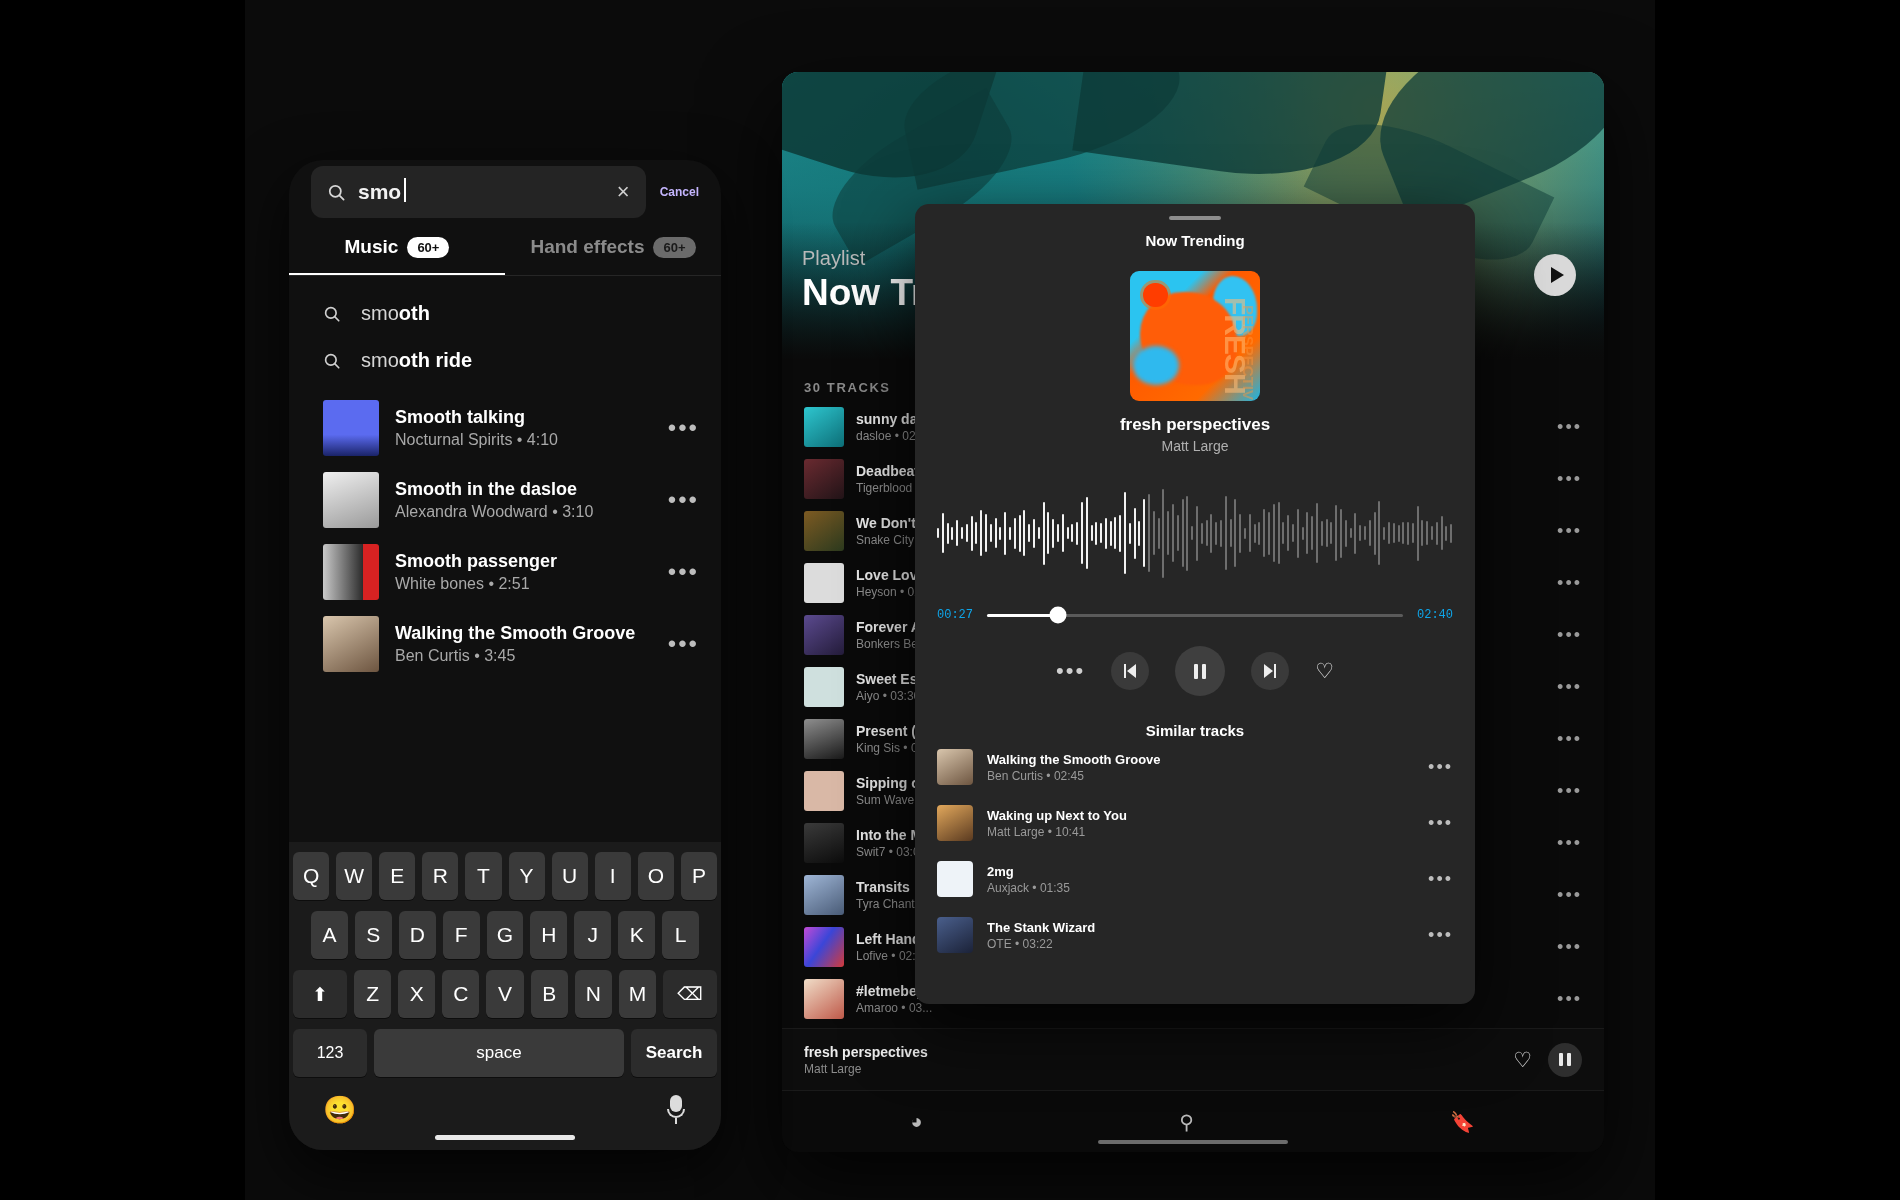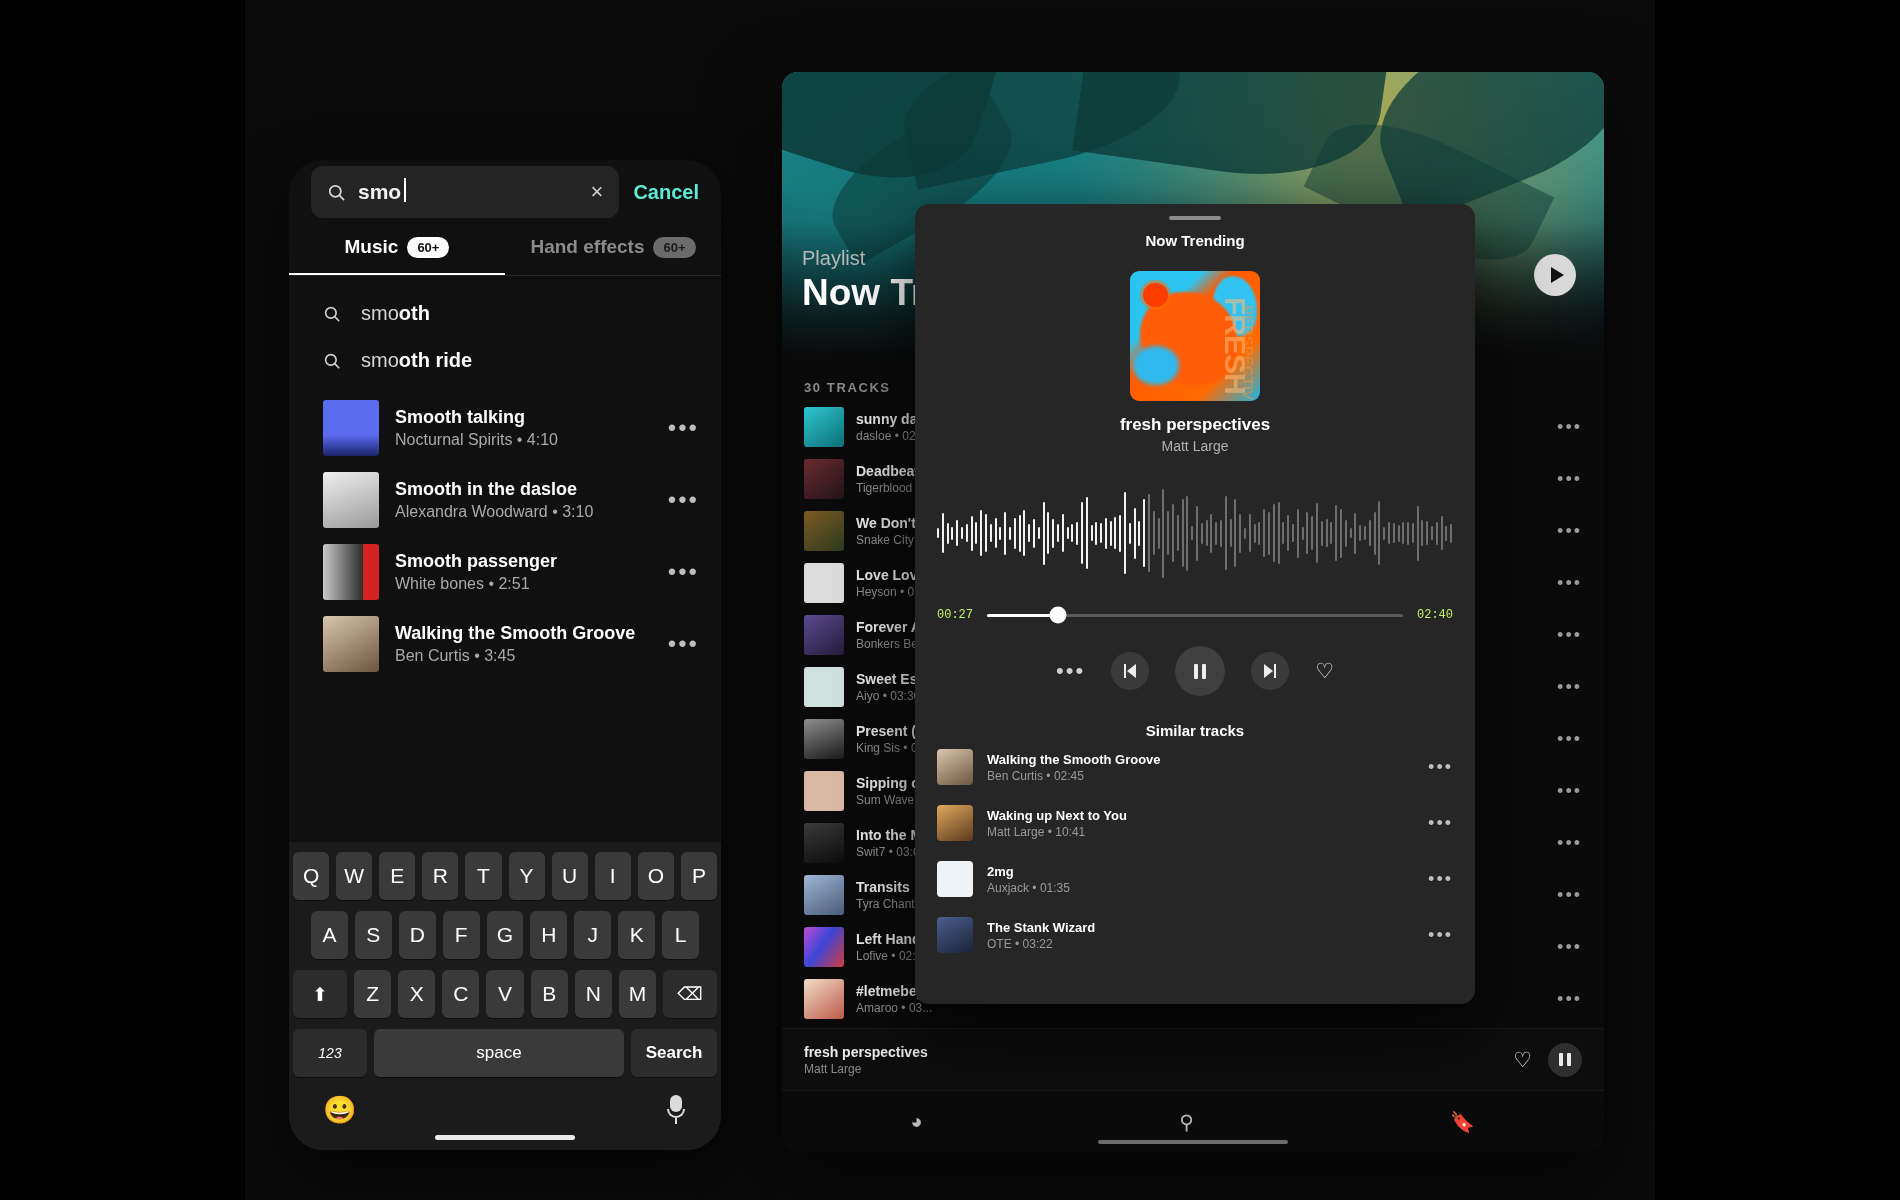--- a/index.html
+++ b/index.html
@@ -49,21 +49,21 @@
   .search-field {
     flex:1; height:52px; background:#242424; border-radius:12px;
     display:flex; align-items:center; padding: 0 16px; gap: 12px;
   }
   .search-val { color:#f2f2f2; font-size:21px; font-weight:600; flex:1; position:relative;}
   .search-val::after{
     content:""; position:absolute; right:auto; margin-left:3px; top:-2px;
     border-left:2px solid #fff; height:24px; display:inline-block;
   }
   .clear-x { color:#cfcfcf; font-size:22px; line-height:1; cursor:pointer; }
-  .cancel-btn { color:#5eead4; font-size:20px; font-weight:700; }
+  .cancel-btn { color:#c4b5fd; font-size:12px; font-weight:700; }
 
   .tabs { display:flex; margin-top:18px; padding:0 0 0 0; position:relative; }
   .tab { flex:1; display:flex; align-items:center; justify-content:center; gap:9px; padding-bottom:17px; }
   .tab .lbl { font-size:19px; font-weight:700; color:#8b8b8b; }
   .tab.active .lbl { color:#fff; }
   .pill { background:#6b6b6b; color:#1a1a1a; font-size:13px; font-weight:700;
           padding:3px 10px; border-radius:20px; }
   .tab.active .pill { background:#ffffff; color:#111; }
   .tabs::after {
     content:""; position:absolute; left:0; bottom:0; width:50%; height:2px; background:#fff;
@@ -92,21 +92,21 @@
   .key {
     background:#3a3a3a; color:#fff; border-radius:6px;
     height:48px; min-width:33px; flex:1;
     display:flex; align-items:center; justify-content:center;
     font-size:21px; font-weight:500;
     box-shadow: 0 1px 0 rgba(0,0,0,.5);
   }
   .key.wide { flex:0 0 54px; background:#2c2c2c; font-size:16px; }
   .key.space { flex:1 1 auto; background:#3a3a3a; font-size:17px; }
   .key.search { flex:0 0 86px; background:#2c2c2c; font-size:17px; font-weight:700; }
-  .key.num { flex:0 0 74px; background:#2c2c2c; font-size:14px;font-style:italic; }
+  .key.num { flex:0 0 74px; background:#2c2c2c; font-size:16px; }
   .krow.r2 { padding: 0 22px; }
   .krow.r3 { padding: 0 4px; }
   .kbbottom { display:flex; align-items:center; justify-content:space-between; padding: 6px 34px 0 34px; }
   .emoji { font-size:27px; }
   .mic { width:22px; height:30px; position:relative; }
   .mic i { position:absolute; left:5px; top:0; width:12px; height:17px; border-radius:6px; background:#dcdcdc; }
   .mic u { position:absolute; left:2px; top:14px; width:18px; height:9px;
            border:2px solid #dcdcdc; border-top:none; border-radius:0 0 10px 10px; }
   .mic s { position:absolute; left:10px; top:23px; width:2px; height:6px; background:#dcdcdc; }
   .home-ind { position:absolute; left:50%; transform:translateX(-50%); bottom:10px;
@@ -195,21 +195,21 @@
   .cover .wm2 { position:absolute; right:2%; top:26%; color:rgba(255,150,60,.45);
                font-size:15px; font-weight:800; writing-mode:vertical-rl; }
   .cover-title { color:#fff; font-size:17px; font-weight:700; margin-top:14px; }
   .cover-artist { color:#b0b0b0; font-size:14px; margin-top:3px; }
 
   .waveform { height:118px; margin: 20px 22px 0 22px; display:flex; align-items:center;
               justify-content:space-between; gap:1px; }
   .waveform i { display:block; width:2px; border-radius:1px; }
 
   .progress-row { display:flex; align-items:center; gap:14px; padding: 16px 22px 0 22px; }
-  .time { color:#bef264; font-size:12px; font-family:"Liberation Mono", monospace; }
+  .time { color:#0ea5e9; font-size:12px; font-family:"Liberation Mono", monospace; }
   .bar { flex:1; height:3px; background:#5a5a5a; border-radius:2px; position:relative; }
   .bar .fill { position:absolute; left:0; top:0; bottom:0; width:17%; background:#fff; border-radius:2px; }
   .bar .knob { position:absolute; left:17%; top:50%; transform:translate(-50%,-50%);
                width:17px; height:17px; background:#fff; border-radius:50%; }
 
   .controls { display:flex; align-items:center; justify-content:center; gap:26px; margin-top:24px; }
   .cbtn { width:38px; height:38px; border-radius:50%; background:#3a3a3a;
           display:flex; align-items:center; justify-content:center; }
   .cbtn.big { width:50px; height:50px; background:#3f3f3f; }
   .icon-pause { display:flex; gap:4px; }

